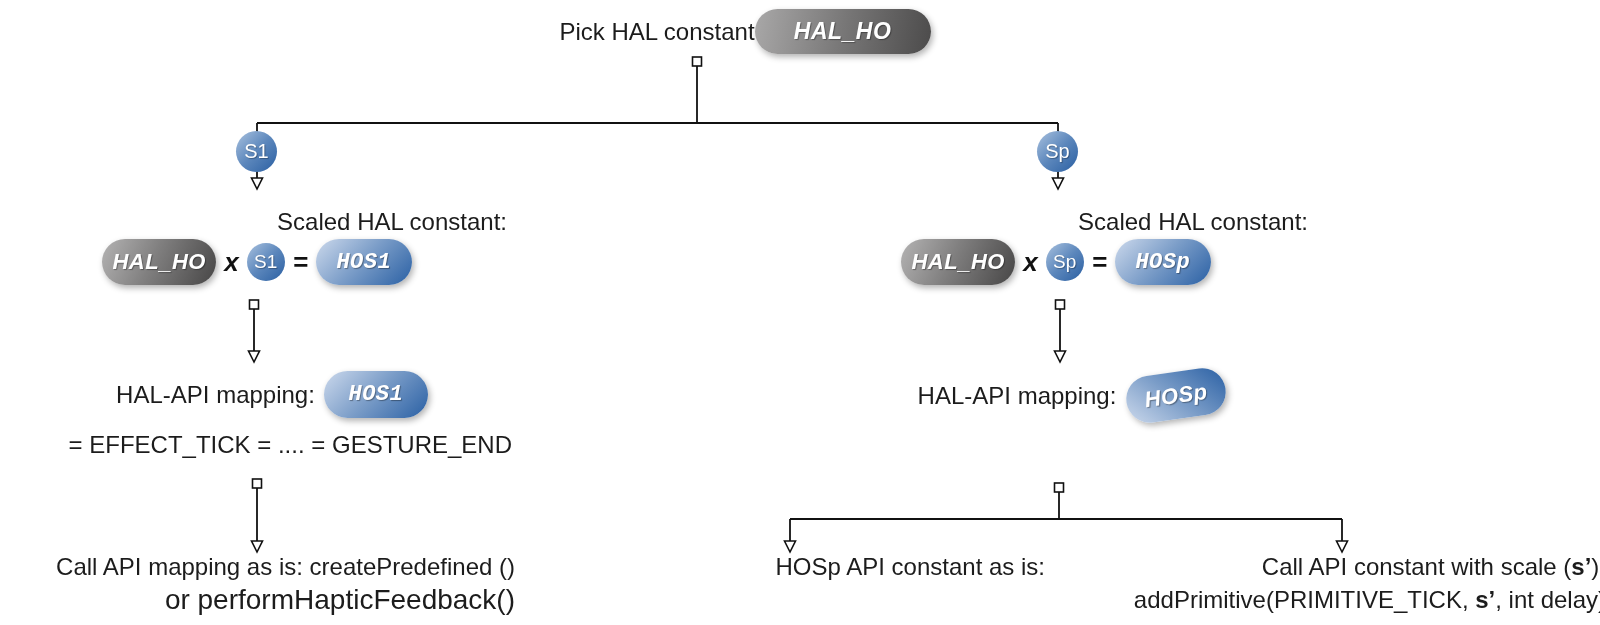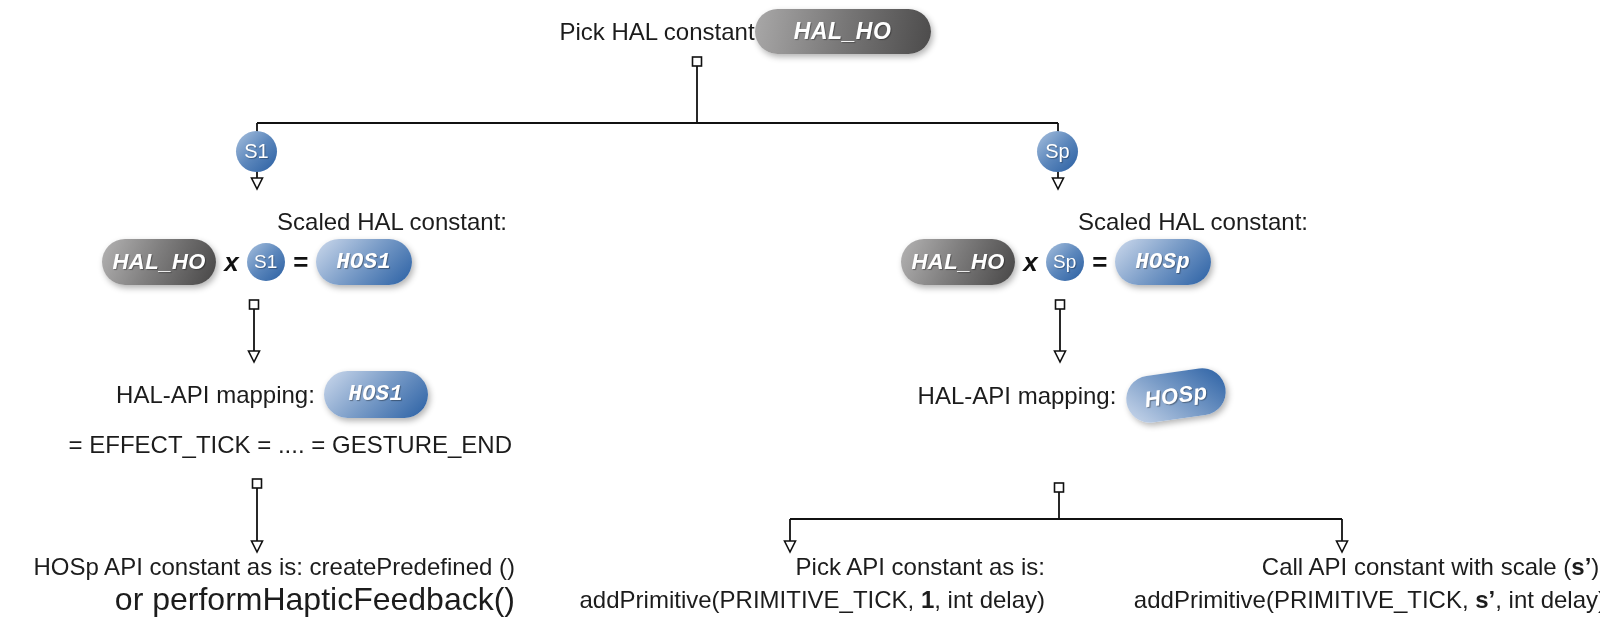--- a/index.html
+++ b/index.html
@@ -97,43 +97,42 @@
   </div>
 
   <div class="abs flexrow node" style="left:22px;top:371px;width:500px;height:47px;gap:9px;">
     <span class="txt" style="font-size:24px;">HAL-API mapping:</span>
     <div class="pill pill-blue mappill" style="width:104px;">HOS1</div>
   </div>
 
   <div class="abs txt ctr node" style="left:-8px;top:428px;width:520px;font-size:24px;">= EFFECT_TICK = .... = GESTURE_END</div>
 
   <div class="abs ctr node" style="left:0px;top:550px;width:515px;">
-    <div class="txt" style="font-size:24px;">HOSp API constant as is: createPredefined ()</div>
-    <div class="txt" style="font-size:32px;">or performHapticFeedback()</div>
+    <div class="txt" style="font-size:24px;">Call API mapping as is: createPredefined ()</div>
+    <div class="txt" style="font-size:28px;">or performHapticFeedback()</div>
   </div>
 
   <div class="abs txt ctr node" style="left:808px;top:205px;width:500px;font-size:24px;">Scaled HAL constant:</div>
 
   <div class="abs flexrow node" style="left:806px;top:239px;width:500px;height:46px;gap:8px;">
     <div class="pill pill-gray eqpill" style="width:114px;">HAL_HO</div>
     <span class="op">x</span>
     <div class="badge badge-sm">Sp</div>
     <span class="op">=</span>
     <div class="pill pill-blue eqpill" style="width:96px;">HOSp</div>
   </div>
 
   <div class="abs flexrow node" style="left:822px;top:370px;width:500px;height:50px;gap:10px;">
     <span class="txt" style="font-size:24px;">HAL-API mapping:</span>
     <div class="pill pill-blue-rot mappill" style="width:100px;">HOSp</div>
   </div>
 
 
   <div class="abs ctr node" style="left:535px;top:550px;width:510px;">
-    <div class="txt" style="font-size:24px;">Pick API constant as is:</div>
-    <div class="txt" style="font-size:24px;"><span>addPrimitive(PRIMITIVE_TICK, </span><span class="b">1</span><span>, int delay)</span></div>
+    <div class="txt" style="font-size:24px;">HOSp API constant as is:</div>
   </div>
 
   <div class="abs ctr node" style="left:1078px;top:550px;width:528px;">
     <div class="txt" style="font-size:24px;"><span>Call API constant with scale (</span><span class="b">s’</span><span>):</span></div>
     <div class="txt" style="font-size:24px;"><span>addPrimitive(PRIMITIVE_TICK, </span><span class="b">s’</span><span>, int delay)</span></div>
   </div>
 
 </div>
 
 </body></html>

